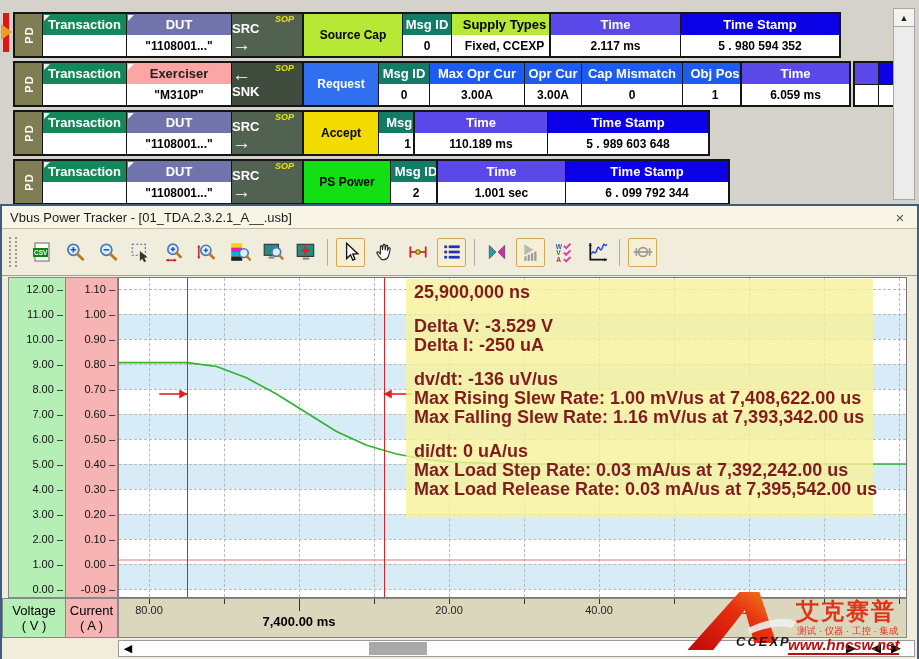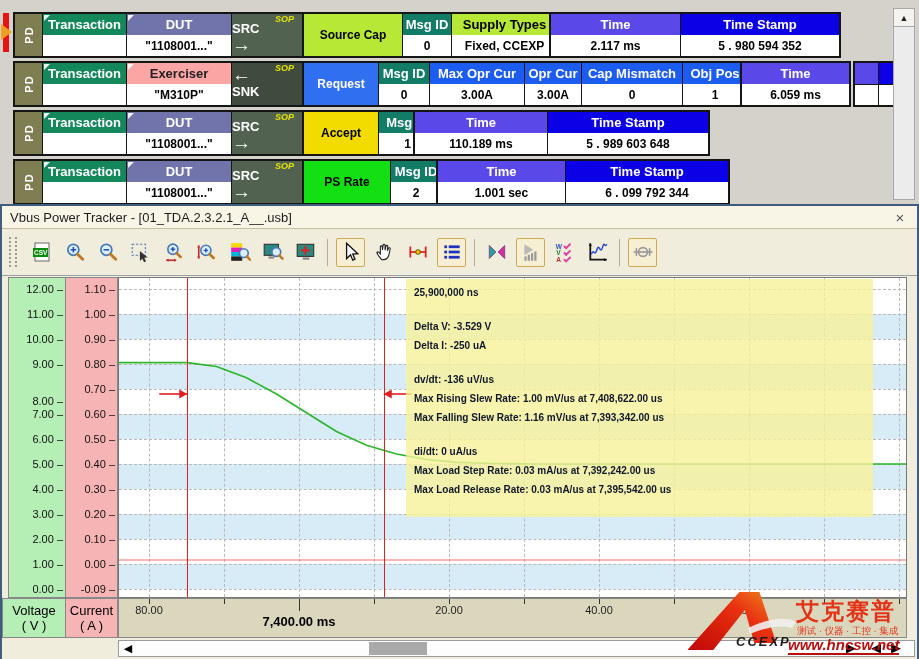--- a/index.html
+++ b/index.html
@@ -73,22 +73,22 @@
   .ytick i{font-style:normal;letter-spacing:-1px;}
   #plot{position:absolute;left:118px;top:277px;width:789px;height:321px;background:#fff;
         border:1px solid #777;box-sizing:border-box;overflow:hidden;}
   .band{position:absolute;left:0;width:100%;background:#d8ecf8;}
   .hgrid{position:absolute;left:0;width:100%;height:0;border-top:1px dashed #b9b9b9;}
   .vgrid{position:absolute;top:0;height:100%;width:0;border-left:1px dashed #b9b9b9;}
   .cursorline{position:absolute;top:0;height:100%;width:1px;background:#e02020;}
   #tracesvg{position:absolute;left:0;top:0;}
   #annotbox{position:absolute;left:287px;top:1px;width:467px;height:238px;
             background:rgba(247,241,152,0.8);}
-  #annot{position:absolute;left:8px;top:4px;width:455px;font-size:10px;font-weight:bold;
-         color:#0f172a;white-space:nowrap;}
+  #annot{position:absolute;left:8px;top:4px;width:455px;font-size:18px;font-weight:bold;
+         color:#7f1d1d;white-space:nowrap;}
   .an-line{height:19px;line-height:19px;}
   .an-line.gap{height:15px;}
   
   #ylab-v{position:absolute;left:2px;top:598px;width:64px;height:40px;background:#b6efb6;
           border:1px solid #888;box-sizing:border-box;display:flex;flex-direction:column;
           align-items:center;justify-content:center;font-size:13px;color:#000;}
   #ylab-i{position:absolute;left:66px;top:598px;width:52px;height:40px;background:#f6b4b4;
           border:1px solid #888;border-left:none;box-sizing:border-box;display:flex;
           flex-direction:column;align-items:center;justify-content:center;font-size:13px;color:#000;}
   #xaxis{position:absolute;left:118px;top:598px;width:789px;height:40px;background:#dbd7bd;
@@ -299,21 +299,21 @@
           </div>
         <div class="v">"1108001..."</div>
       </div>
       <div class="col dircell" style="width:70px;">
         <span class="sop">SOP</span>
         <span>SRC</span>
         <span class="arr">→</span>
       </div>
     </div>
     <div class="grp" style="left:289px;">
-      <div class="col msgcell msg-green" style="width:78px;">PS Rate</div>
+      <div class="col msgcell msg-green" style="width:78px;">PS Power</div>
       <div class="col" style="width:50px;">
           <div class="h hdr-teal">Msg ID</div>
           <div class="v">2</div>
         </div>
     </div>
     <div class="grp" style="left:423px;">
       <div class="col" style="width:127px;">
           <div class="h hdr-purple">Time</div>
           <div class="v">1.001 sec</div>
         </div>
@@ -492,21 +492,21 @@
           </g>
         </svg>
     </div>
   </div>
 
   <div id="vaxis">
       <div class="ytick" style="top: 5px;">12.00 <i>–</i></div>
       <div class="ytick" style="top: 30px;">11.00 <i>–</i></div>
       <div class="ytick" style="top: 55px;">10.00 <i>–</i></div>
       <div class="ytick" style="top: 80px;">9.00 <i>–</i></div>
-      <div class="ytick" style="top: 117px;">8.00 <i>–</i></div>
+      <div class="ytick" style="top: 105px;">8.00 <i>–</i></div>
       <div class="ytick" style="top: 130px;">7.00 <i>–</i></div>
       <div class="ytick" style="top: 155px;">6.00 <i>–</i></div>
       <div class="ytick" style="top: 180px;">5.00 <i>–</i></div>
       <div class="ytick" style="top: 205px;">4.00 <i>–</i></div>
       <div class="ytick" style="top: 230px;">3.00 <i>–</i></div>
       <div class="ytick" style="top: 255px;">2.00 <i>–</i></div>
       <div class="ytick" style="top: 280px;">1.00 <i>–</i></div>
       <div class="ytick" style="top: 305px;">0.00 <i>–</i></div>
     </div>
   <div id="iaxis">

